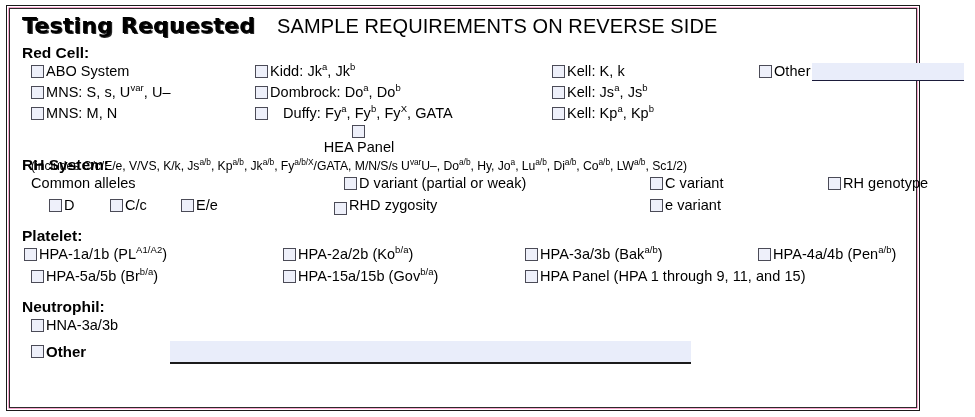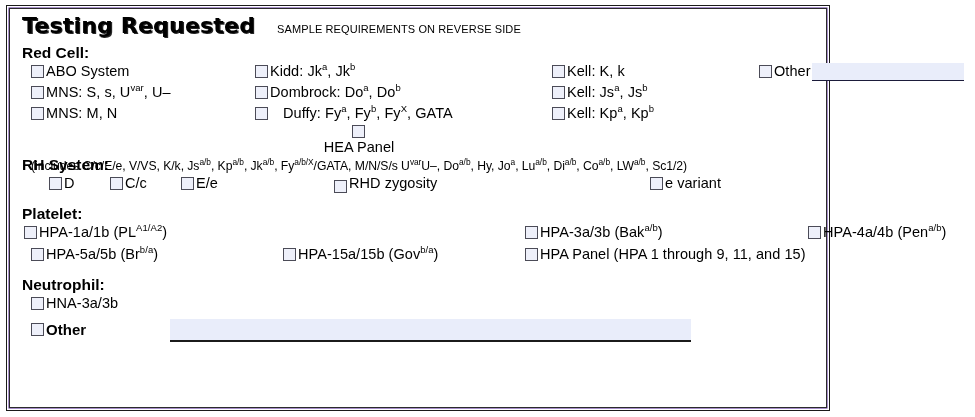--- a/index.html
+++ b/index.html
@@ -10,23 +10,23 @@
   body {
     width: 975px; height: 417px;
     font-family: "Liberation Sans", sans-serif;
     color: #000;
     overflow: hidden;
   }
 
   .form-frame {
     position: absolute;
     left: 6px; top: 5px;
-    width: 824px; height: 406px;
+    width: 914px; height: 406px;
     border: 1.5px solid #1a1a1a;
-    background: #4c1d95;
+    background: #ec4899;
     box-shadow: 0 0 0 1.5px #ffffff inset;
   }
   .form-inner {
     position: absolute;
     left: 2px; top: 2px; right: 2px; bottom: 2px;
     border: 1px solid #2b2b2b;
     background: #fff;
   }
   .pad {
     position: absolute;
@@ -44,21 +44,21 @@
   .title {
     font-family: "DejaVu Sans", sans-serif;
     font-weight: bold;
     font-size: 22px;
     letter-spacing: 0.2px;
     line-height: 26px;
     white-space: nowrap;
     text-shadow: 1.2px 1.2px 0 rgba(0,0,0,0.85);
   }
   .subtitle {
-    font-size: 11px;
+    font-size: 20px;
     line-height: 20px;
     white-space: nowrap;
     letter-spacing: 0.1px;
   }
 
   
   .sec-head {
     font-weight: bold;
     font-size: 15.5px;
     line-height: 19px;
@@ -200,20 +200,37 @@
   <div class="row tall">
     <div class="cell" style="left:9px;flex-direction:column;">
       <span class="cb"></span>
       <span class="lbl">HEA Panel</span>
       <span class="note" id="hea-note"> (includes C/c/E/e, V/VS, K/k, Js<sup>a/b</sup>, Kp<sup>a/b</sup>, Jk<sup>a/b</sup>, Fy<sup>a/b/X</sup>/GATA, M/N/S/s U<sup>var</sup>U–, Do<sup>a/b</sup>, Hy, Jo<sup>a</sup>, Lu<sup>a/b</sup>, Di<sup>a/b</sup>, Co<sup>a/b</sup>, LW<sup>a/b</sup>, Sc1/2)</span>
     </div>
   </div>
 
   <div class="sec-head" style="margin-top:8px;">RH System:</div>
 
+  <div class="row tall">
+    <div class="cell" style="left:9px;">
+      <span class="lbl">Common alleles</span>
+    </div>
+    <div class="cell" style="left:322px;">
+      <span class="cb"></span>
+      <span class="lbl">D variant (partial or weak)</span>
+    </div>
+    <div class="cell" style="left:628px;">
+      <span class="cb"></span>
+      <span class="lbl">C variant</span>
+    </div>
+    <div class="cell" style="left:806px;">
+      <span class="cb"></span>
+      <span class="lbl">RH genotype</span>
+    </div>
+  </div>
 
   <div class="row tall">
     <div class="cell" style="left:27px;">
       <span class="cb"></span>
       <span class="lbl">D</span>
     </div>
     <div class="cell" style="left:88px;">
       <span class="cb"></span>
       <span class="lbl">C/c</span>
     </div>
@@ -231,25 +248,29 @@
     </div>
   </div>
 
   <div class="sec-head" style="margin-top:8px;">Platelet:</div>
 
   <div class="row tall">
     <div class="cell" style="left:2px;">
       <span class="cb"></span>
       <span class="lbl"><span>HPA-1a/1b (PL</span><sup>A1/A2</sup><span>)</span></span>
     </div>
+    <div class="cell" style="left:261px;">
+      <span class="cb"></span>
+      <span class="lbl"><span>HPA-2a/2b (Ko</span><sup>b/a</sup><span>)</span></span>
+    </div>
     <div class="cell" style="left:503px;">
       <span class="cb"></span>
       <span class="lbl"><span>HPA-3a/3b (Bak</span><sup>a/b</sup><span>)</span></span>
     </div>
-    <div class="cell" style="left:786px;">
+    <div class="cell" style="left:736px;">
       <span class="cb"></span>
       <span class="lbl"><span>HPA-4a/4b (Pen</span><sup>a/b</sup><span>)</span></span>
     </div>
   </div>
 
   <div class="row tall">
     <div class="cell" style="left:9px;">
       <span class="cb"></span>
       <span class="lbl"><span>HPA-5a/5b (Br</span><sup>b/a</sup><span>)</span></span>
     </div>

